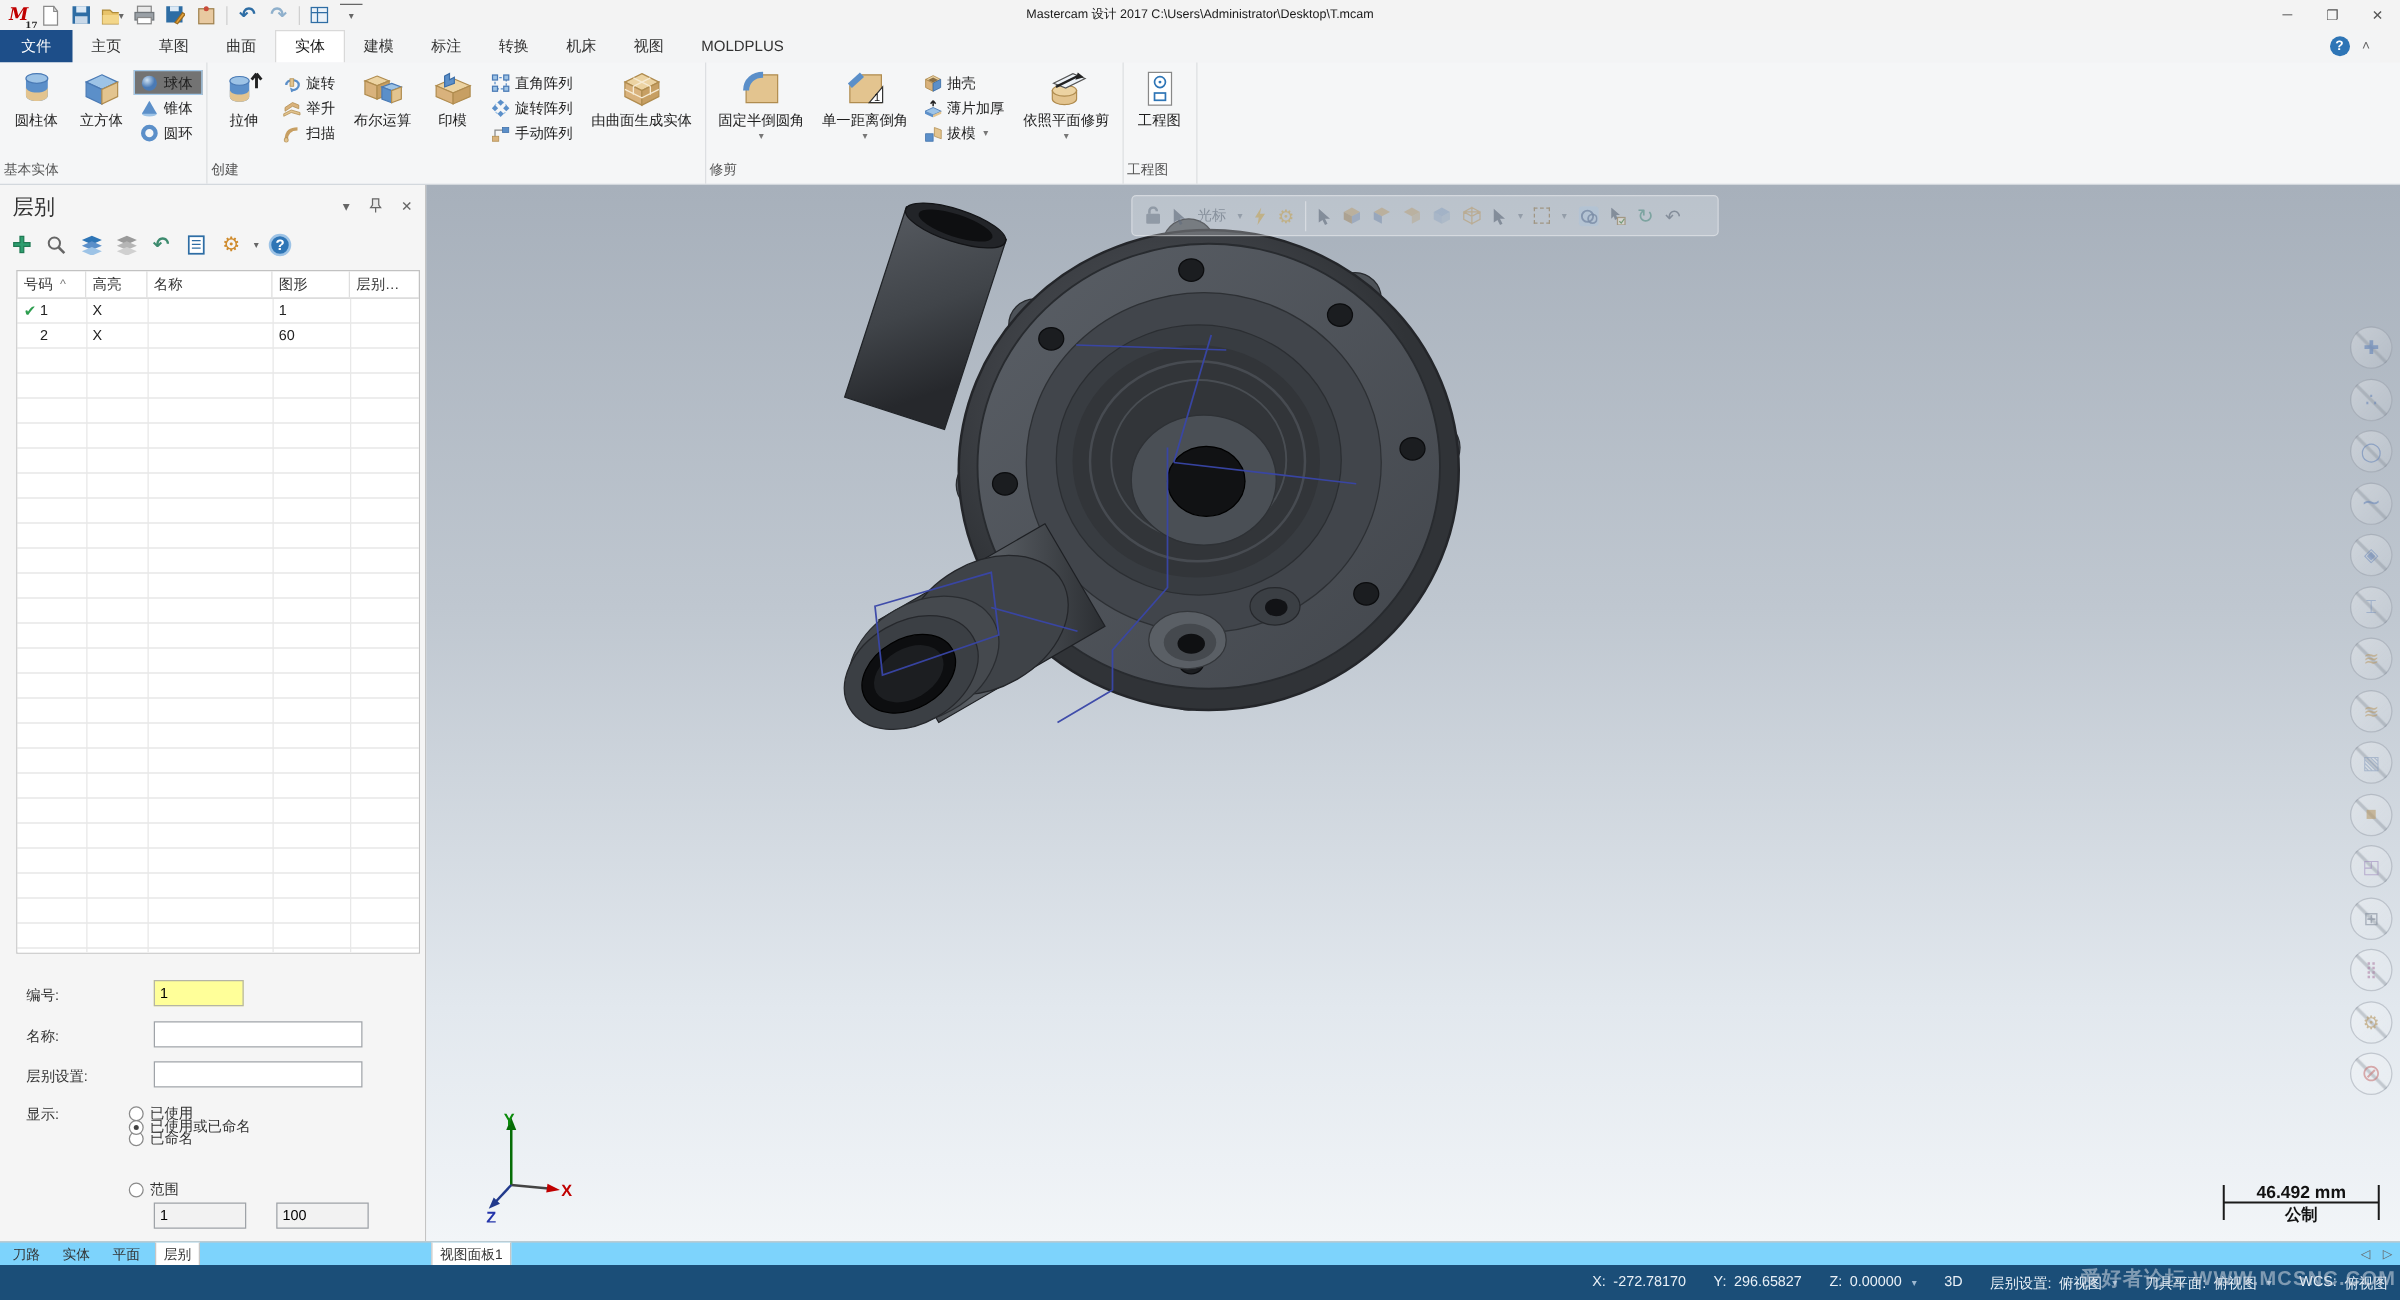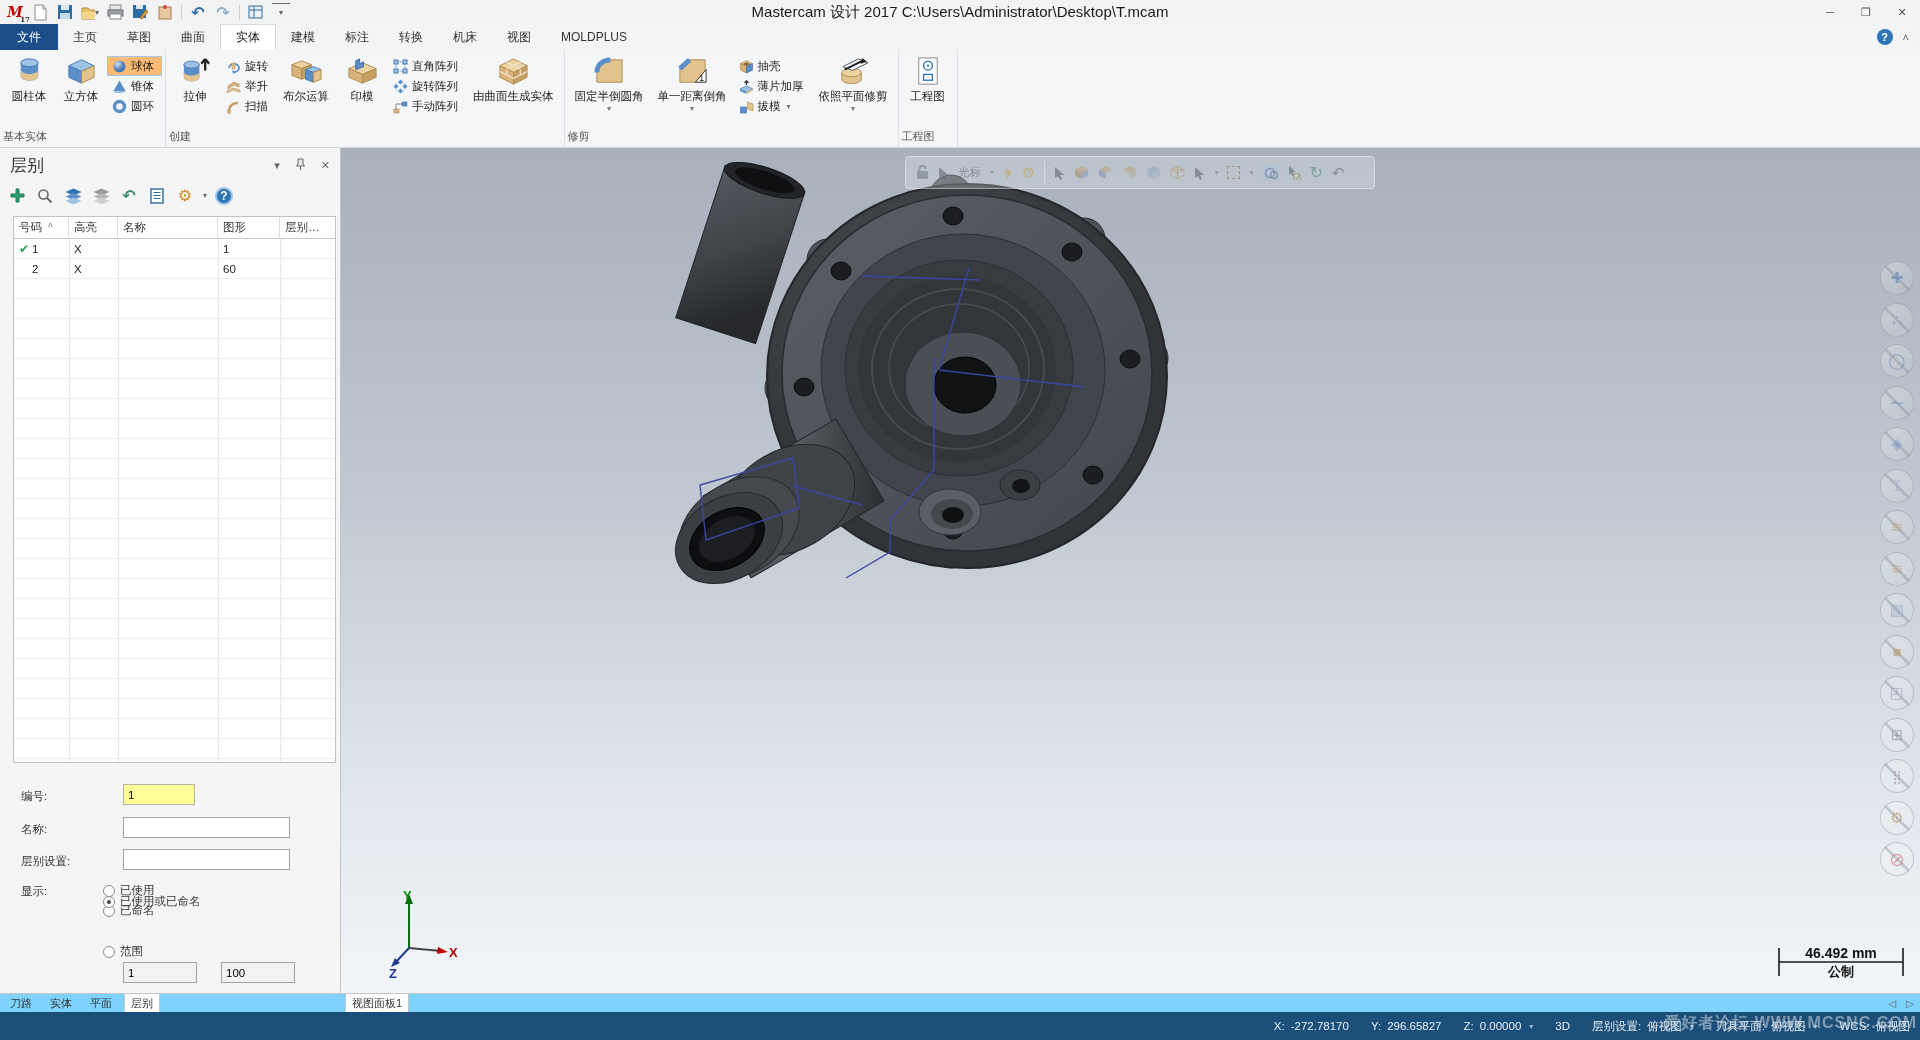--- a/index.html
+++ b/index.html
@@ -6,45 +6,45 @@
   html,body{width:1920px;height:1040px;overflow:hidden}
   body{position:relative;font-family:"Liberation Sans","DejaVu Sans",sans-serif;font-size:12px;background:#f3f3f3;color:#222}
 
   
   #titlebar{position:absolute;top:0;left:0;right:0;height:24px;background:#f3f3f3;display:flex;align-items:center}
   .qat{display:flex;align-items:center;gap:7px;padding-left:6px;z-index:3}
   .qi{width:18px;height:18px;display:flex;align-items:center;justify-content:center}
   .mc-logo{font-family:"DejaVu Serif",serif;font-style:italic;font-weight:bold;color:#c00000;font-size:14px;position:relative}
   .mc-logo i{position:absolute;right:-6px;bottom:-3px;font-size:7px;font-style:normal;color:#222}
   .qsep{width:1px;height:15px;background:#d0d0d0}
-  #window-title{position:absolute;left:0;right:0;top:0;height:24px;line-height:24px;text-align:center;font-size:15px;color:#1a1a1a;pointer-events:none}
+  #window-title{position:absolute;left:0;right:0;top:0;height:24px;line-height:24px;text-align:center;font-size:10px;color:#1a1a1a;pointer-events:none}
   .winctl{margin-left:auto;display:flex;z-index:3}
   .winctl>span{width:36px;height:24px;display:flex;align-items:center;justify-content:center;color:#555;font-size:11px}
 
   
-  #tabrow{position:absolute;top:24px;left:0;right:3px;height:26px;background:#f3f4f5;display:flex;align-items:stretch}
+  #tabrow{position:absolute;top:24px;left:0;right:16px;height:26px;background:#f3f4f5;display:flex;align-items:stretch}
   .tab{padding:0 15px;display:flex;align-items:center;font-size:12px;color:#333}
   .tab-file{background:#1d4e89;color:#fff;padding:0 17px}
   .tab-active{background:#fff;border:1px solid #d9d9d9;border-bottom:none;color:#111}
   .tabrow-right{margin-left:auto;display:flex;align-items:center;gap:10px;padding-right:8px}
   .help-circ{width:16px;height:16px;border-radius:50%;background:#2e75b6;color:#fff;font-weight:bold;font-size:11px;display:flex;align-items:center;justify-content:center}
   .collapse-ic{color:#666;font-size:11px}
 
   
   #ribbon{position:absolute;top:50px;left:0;right:0;height:98px;background:#f5f6f7;border-bottom:1px solid #d3d8dd;display:flex}
   .rgroup{display:flex;flex-direction:column;border-right:1px solid #dddfe2;padding:0 3px}
   .rg-content{flex:1;display:flex;align-items:flex-start;padding-top:3px}
   .rg-label{height:19px;font-size:11px;color:#555;line-height:17px}
   .bigbtn{display:flex;flex-direction:column;align-items:center;justify-content:flex-start;padding:2px 7px;gap:1px;font-size:11.5px;color:#1e1e1e;min-width:52px}
   .bigbtn svg{width:33px;height:33px}
   .bcaret{font-size:8px;color:#777;line-height:8px}
   .stack{display:flex;flex-direction:column;padding-top:3px}
   .sitem{display:flex;align-items:center;gap:4px;font-size:11.5px;color:#1e1e1e;height:20px;padding:0 7px 0 4px;border:1px solid transparent}
   .sitem svg{width:15px;height:15px}
-  .sitem-sel{background:#fdba74;border-color:#a2c8e8}
+  .sitem-sel{background:#737373;border-color:#a2c8e8}
   .scaret{font-size:8px;color:#777;margin-left:2px}
 
   
   #leftpanel{position:absolute;top:148px;left:0;width:341px;bottom:47px;background:#f5f5f5;border-right:1px solid #c4c4c4}
   .panel-header{height:33px;display:flex;align-items:center;padding:2px 10px 0 10px;font-size:17px;color:#333}
   .panel-hicons{margin-left:auto;display:flex;gap:15px;color:#666;font-size:11px;align-items:center}
   .panel-toolbar{height:29px;display:flex;align-items:center;gap:8px;padding:0 7px}
   .ptool{width:20px;height:20px;display:flex;align-items:center;justify-content:center}
   .ltable{position:absolute;left:13px;right:4px;top:68px;height:547px;background:#fff;border:1px solid #c2c2c2}
   .lthead{display:grid;grid-template-columns:55px 49px 100px 62px 1fr;height:22px;border-bottom:1px solid #c9c9c9;font-size:11.5px;color:#333}

